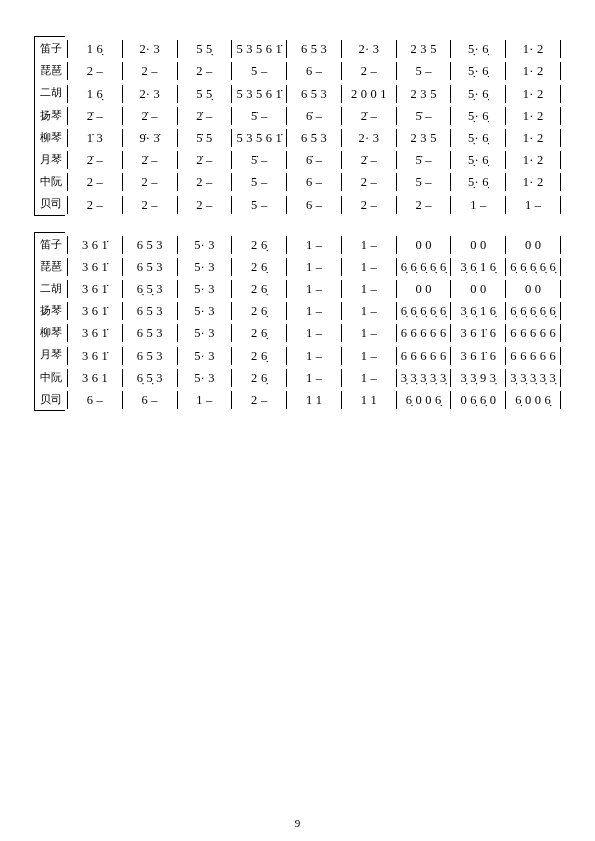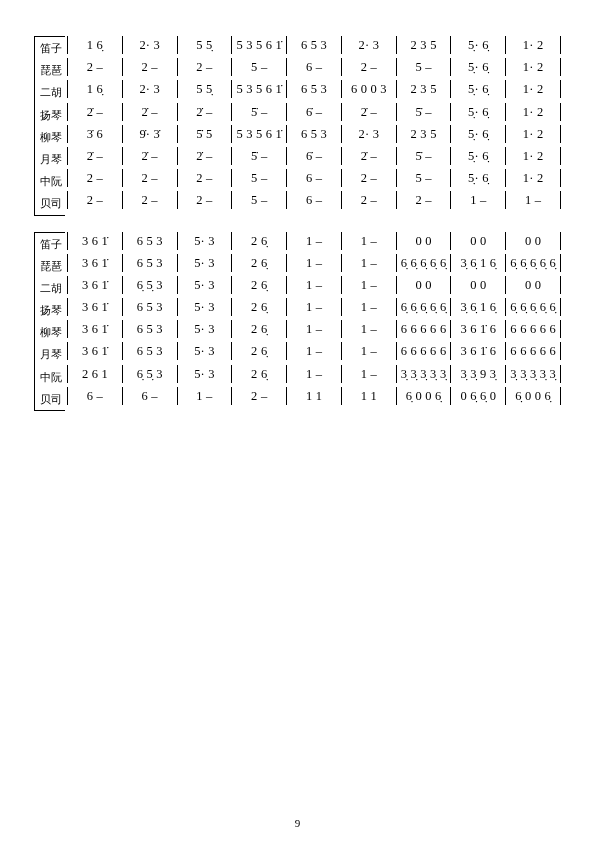--- a/index.html
+++ b/index.html
@@ -1,20 +1,20 @@
 <!DOCTYPE html>
 <html><head>
 <meta charset="utf-8">
 <style>
 body{margin:0;padding:36px 34px;width:595px;height:841px;box-sizing:border-box;font-family:"SimSun","Songti SC",serif;font-size:13px;color:#000;background:#fff;position:relative}
 .sys{display:flex;margin-bottom:16px}
 .labels{width:30px;border-left:1.5px solid #000;border-top:1.5px solid #000;border-bottom:1.5px solid #000;padding:0;margin-right:2px}
 .labels .lbl{height:22.2px;line-height:22.2px;font-size:11px;padding-left:5px;white-space:nowrap}
 .grid{flex:1;position:relative}
-.row{height:22.2px;position:relative;display:flex;align-items:flex-start}
+.row{height:22.2px;position:relative;display:flex;align-items:flex-end}
 .measure{flex:1;border-right:1px solid #000;height:18px;line-height:18px;font-size:12.5px;text-align:center;white-space:nowrap;letter-spacing:0.2px;overflow:hidden;position:relative}
 .measure:first-child{border-left:1px solid #000}
 .reh{position:absolute;top:-13px;font-size:10px}
 .page-num{position:absolute;bottom:12px;left:50%;transform:translateX(-50%);font-size:11px}
 </style>
 </head>
 <body>
 
 <div id="score">
     <div class="sys">
@@ -50,38 +50,38 @@
           <div class="measure">5 –</div>
           <div class="measure">5̣· 6̣</div>
           <div class="measure">1· 2</div>
         </div>
         <div class="row">
           <div class="measure">1 6̣</div>
           <div class="measure">2· 3</div>
           <div class="measure">5 5̣</div>
           <div class="measure">5 3 5 6 1̇</div>
           <div class="measure">6 5 3</div>
-          <div class="measure">6 0 0 3</div>
+          <div class="measure">2 0 0 1</div>
           <div class="measure">2 3 5</div>
           <div class="measure">5̣· 6̣</div>
           <div class="measure">1· 2</div>
         </div>
         <div class="row">
           <div class="measure">2̇ –</div>
           <div class="measure">2̇ –</div>
           <div class="measure">2̇ –</div>
           <div class="measure">5̇    –</div>
           <div class="measure">6̇ –</div>
           <div class="measure">2̇ –</div>
           <div class="measure">5̇ –</div>
           <div class="measure">5̣· 6̣</div>
           <div class="measure">1· 2</div>
         </div>
         <div class="row">
-          <div class="measure">3̇ 6</div>
+          <div class="measure">1̇ 3</div>
           <div class="measure">9̇· 3̇</div>
           <div class="measure">5̇ 5</div>
           <div class="measure">5 3 5 6 1̇</div>
           <div class="measure">6 5 3</div>
           <div class="measure">2· 3</div>
           <div class="measure">2 3 5</div>
           <div class="measure">5̣· 6̣</div>
           <div class="measure">1· 2</div>
         </div>
         <div class="row">
@@ -191,21 +191,21 @@
           <div class="measure">6 5 3</div>
           <div class="measure">5· 3</div>
           <div class="measure">2 6̣</div>
           <div class="measure">1 –</div>
           <div class="measure">1 –</div>
           <div class="measure">6 6 6 6 6</div>
           <div class="measure">3 6 1̇ 6</div>
           <div class="measure">6 6 6 6 6</div>
         </div>
         <div class="row">
-          <div class="measure">2 6 1</div>
+          <div class="measure">3 6 1</div>
           <div class="measure">6̣ 5̣ 3</div>
           <div class="measure">5· 3</div>
           <div class="measure">2 6̣</div>
           <div class="measure">1 –</div>
           <div class="measure">1 –</div>
           <div class="measure">3̣ 3̣ 3̣ 3̣ 3̣</div>
           <div class="measure">3̣ 3̣ 9 3̣</div>
           <div class="measure">3̣ 3̣ 3̣ 3̣ 3̣</div>
         </div>
         <div class="row">

